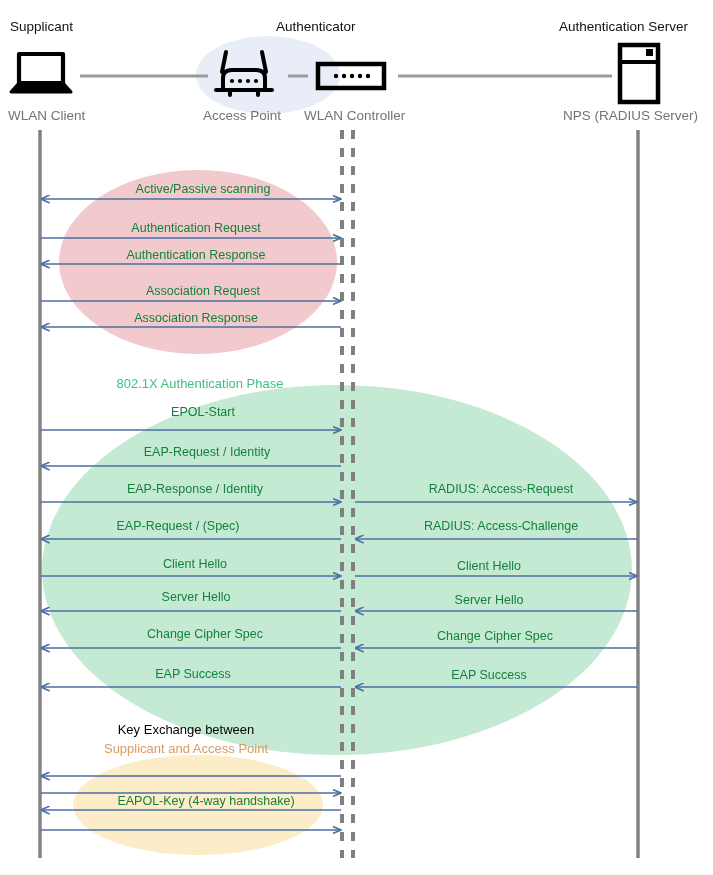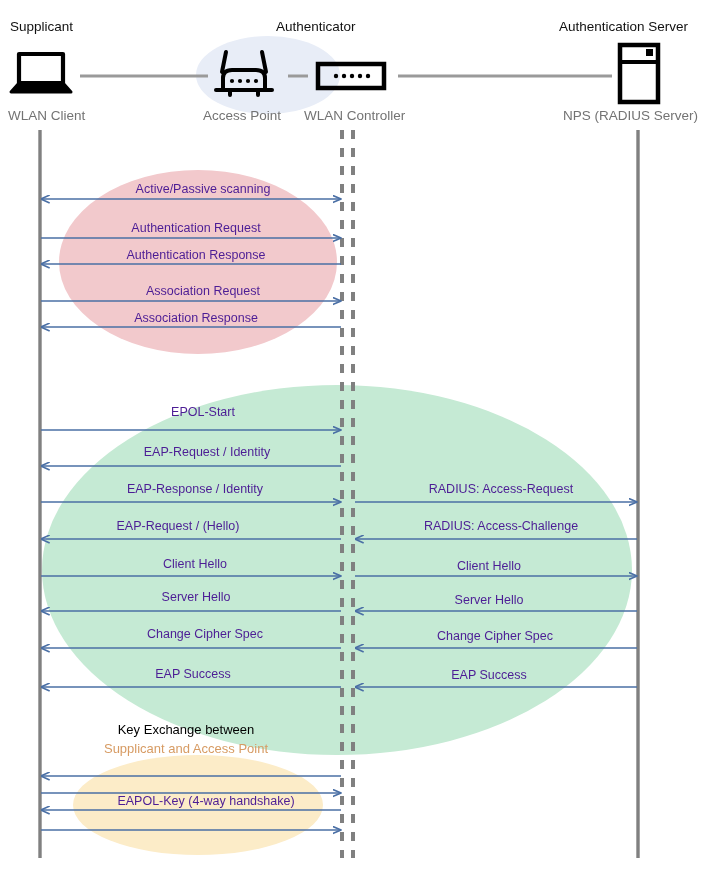--- a/index.html
+++ b/index.html
@@ -7,21 +7,21 @@
     width:713px;height:875px;position:relative;overflow:hidden;
     font-family:"Liberation Sans","DejaVu Sans",sans-serif;
     color:#1a1a1a;
   }
   #stage{position:absolute;left:0;top:0;width:567px;height:875px;}
   svg.layer{position:absolute;left:0;top:0;width:713px;height:875px;}
   .txt{position:absolute;white-space:nowrap;}
   .role-title{font-size:13.5px;color:#111;}
   .node-label{font-size:13.5px;color:#737373;}
   .phase-label{font-size:13px;font-weight:400;}
-  .msg{font-size:12.5px;color:#4c1d95;text-align:center;}
+  .msg{font-size:12.5px;color:#15803d;text-align:center;}
   .msg-center{position:absolute;text-align:center;white-space:nowrap;
               transform:translateX(-50%);}
 </style>
 </head>
 <body>
 
 <div id="stage">
 
   <svg class="layer" viewBox="0 0 713 875" xmlns="http://www.w3.org/2000/svg">
     <defs>
@@ -122,33 +122,34 @@
 
   <div class="txt role-title" style="left:10px;top:19px;">Supplicant</div>
   <div class="txt role-title" style="left:260px;top:19px;margin-left:16px;">Authenticator</div>
   <div class="txt role-title" style="left:559px;top:19px;">Authentication Server</div>
 
   <div class="txt node-label" style="left:8px;top:108px;">WLAN Client</div>
   <div class="txt node-label" style="left:203px;top:108px;">Access Point</div>
   <div class="txt node-label" style="left:304px;top:108px;">WLAN Controller</div>
   <div class="txt node-label" style="left:563px;top:108px;">NPS (RADIUS Server)</div>
 
+  <div class="txt phase-label msg-center" style="left:200px;top:376px;color:#3fbf7f;">802.1X Authentication Phase</div>
   <div class="txt phase-label msg-center" style="left:186px;top:722px;color:#000000;">Key Exchange between</div>
   <div class="txt phase-label msg-center" style="left:186px;top:741px;color:#d79b63;">Supplicant and Access Point</div>
 
   <div class="txt msg msg-center" style="left:203px;top:182px;">Active/Passive scanning</div>
   <div class="txt msg msg-center" style="left:196px;top:221px;">Authentication Request</div>
   <div class="txt msg msg-center" style="left:196px;top:248px;">Authentication Response</div>
   <div class="txt msg msg-center" style="left:203px;top:284px;">Association Request</div>
   <div class="txt msg msg-center" style="left:196px;top:311px;">Association Response</div>
 
   <div class="txt msg msg-center" style="left:203px;top:405px;">EPOL-Start</div>
   <div class="txt msg msg-center" style="left:207px;top:445px;">EAP-Request / Identity</div>
   <div class="txt msg msg-center" style="left:195px;top:482px;">EAP-Response / Identity</div>
-  <div class="txt msg msg-center" style="left:178px;top:519px;">EAP-Request / (Hello)</div>
+  <div class="txt msg msg-center" style="left:178px;top:519px;">EAP-Request / (Spec)</div>
   <div class="txt msg msg-center" style="left:195px;top:557px;">Client Hello</div>
   <div class="txt msg msg-center" style="left:196px;top:590px;">Server Hello</div>
   <div class="txt msg msg-center" style="left:205px;top:627px;">Change Cipher Spec</div>
   <div class="txt msg msg-center" style="left:193px;top:667px;">EAP Success</div>
 
   <div class="txt msg msg-center" style="left:501px;top:482px;">RADIUS: Access-Request</div>
   <div class="txt msg msg-center" style="left:501px;top:519px;">RADIUS: Access-Challenge</div>
   <div class="txt msg msg-center" style="left:489px;top:559px;">Client Hello</div>
   <div class="txt msg msg-center" style="left:489px;top:593px;">Server Hello</div>
   <div class="txt msg msg-center" style="left:495px;top:629px;">Change Cipher Spec</div>

